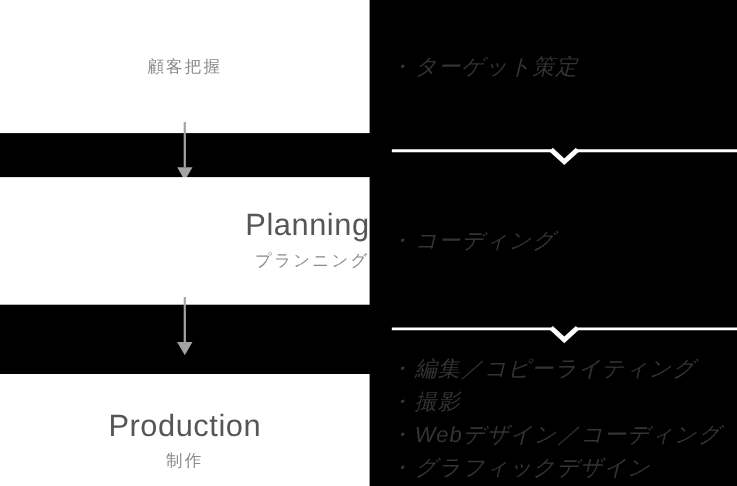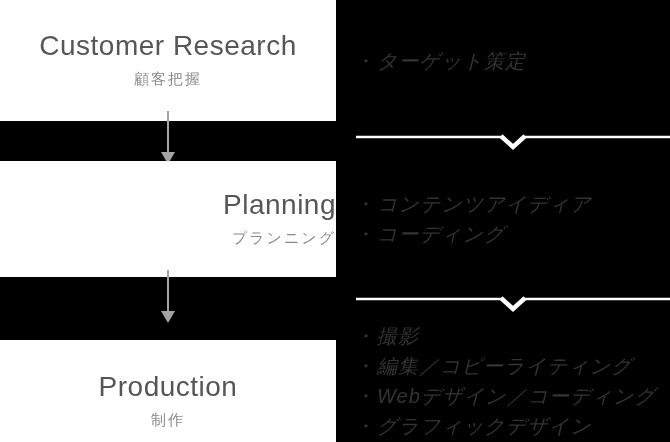--- a/index.html
+++ b/index.html
@@ -94,21 +94,20 @@
   }
   #divider-0 { top: 134px; }
   #divider-1 { top: 296px; }
 </style>
 </head>
 <body>
 
 <div id="stage">
 
   <div class="stage-card" id="card-0">
-    <div class="title-en">Customer Research</div>
     <div class="title-ja">顧客把握</div>
   </div>
   <div class="stage-items" id="items-0">
     <ul>
       <li><span class="bullet">・</span><span>ターゲット策定</span></li>
     </ul>
   </div>
 
   <svg class="arrow-down" id="arrow-0" viewBox="0 0 16 54">
     <line x1="8" y1="0" x2="8" y2="41" stroke="#a4a4a4" stroke-width="2"></line>
@@ -119,41 +118,40 @@
     <path d="M168 3 L314 3" stroke="#ffffff" stroke-width="2.6" fill="none"></path>
     <path d="M145 2 L157 13 L169 2" stroke="#ffffff" stroke-width="4.5" fill="none"></path>
   </svg>
 
   <div class="stage-card" id="card-1">
     <div class="title-en">Planning</div>
     <div class="title-ja">プランニング</div>
   </div>
   <div class="stage-items" id="items-1">
     <ul>
-      <li><span class="bullet">・</span><span>コンテンツアイディア</span></li>
       <li><span class="bullet">・</span><span>コーディング</span></li>
     </ul>
   </div>
 
   <svg class="arrow-down" id="arrow-1" viewBox="0 0 16 54">
     <line x1="8" y1="0" x2="8" y2="41" stroke="#a4a4a4" stroke-width="2"></line>
     <polygon points="1,41 15,41 8,53" fill="#a4a4a4"></polygon>
   </svg>
   <svg class="divider" id="divider-1" viewBox="0 0 314 22">
     <path d="M0 3 L146 3" stroke="#ffffff" stroke-width="2.6" fill="none"></path>
     <path d="M168 3 L314 3" stroke="#ffffff" stroke-width="2.6" fill="none"></path>
     <path d="M145 2 L157 13 L169 2" stroke="#ffffff" stroke-width="4.5" fill="none"></path>
   </svg>
 
   <div class="stage-card" id="card-2">
     <div class="title-en">Production</div>
     <div class="title-ja">制作</div>
   </div>
   <div class="stage-items" id="items-2">
     <ul>
+      <li><span class="bullet">・</span><span>編集／コピーライティング</span></li>
       <li><span class="bullet">・</span><span>撮影</span></li>
-      <li><span class="bullet">・</span><span>編集／コピーライティング</span></li>
       <li><span class="bullet">・</span><span>Webデザイン／コーディング</span></li>
       <li><span class="bullet">・</span><span>グラフィックデザイン</span></li>
     </ul>
   </div>
 
 </div>
 
 </body></html>

